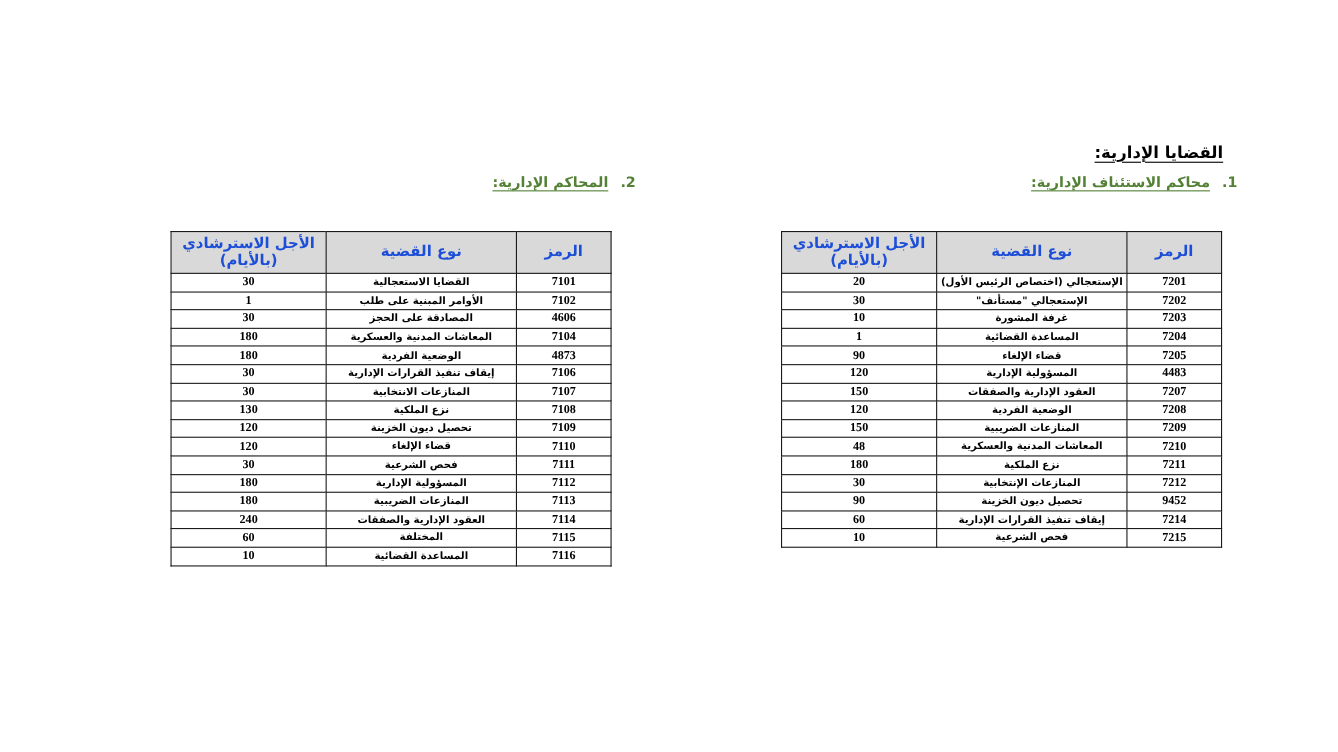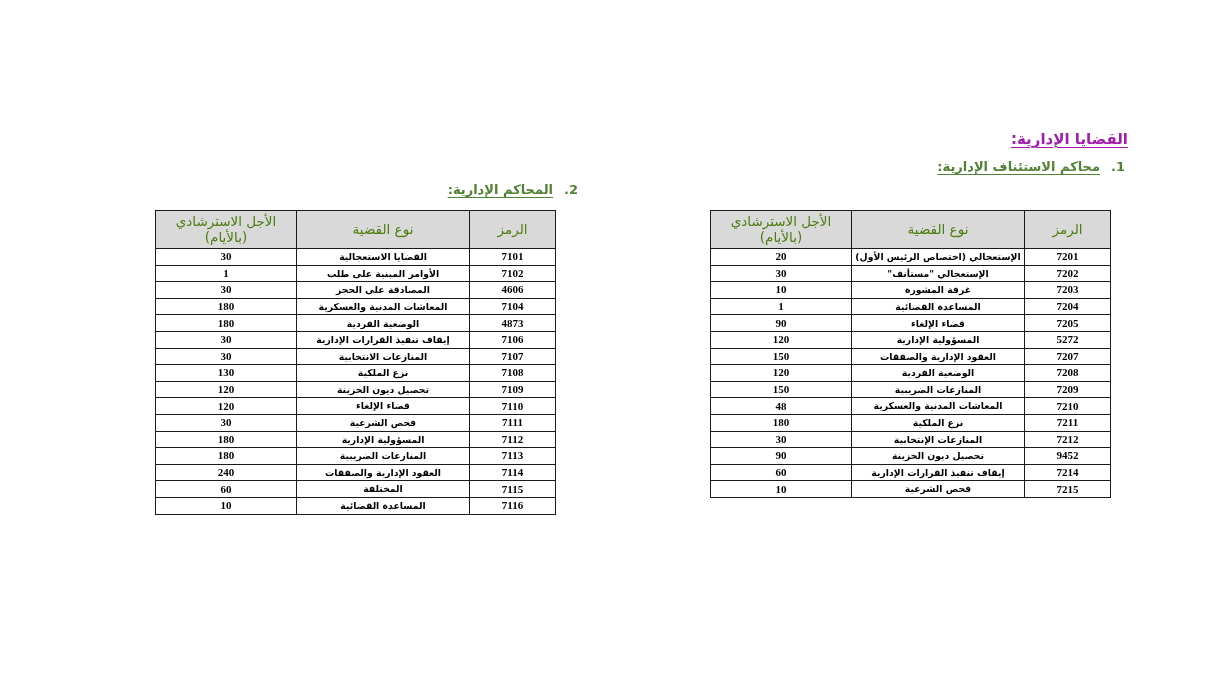--- a/index.html
+++ b/index.html
@@ -3,45 +3,45 @@
 <meta charset="utf-8">
 <style>
   html,body{margin:0;padding:0;}
   body{
     width:1216px;height:684px;background:#ffffff;overflow:hidden;
     font-family:"DejaVu Sans",sans-serif;position:relative;
   }
   .page{position:absolute;inset:0;background:#ffffff;}
 
   .title-red{
-    position:absolute;top:130px;right:88px;direction:rtl;
-    color:#a21caf;font-size:15px;font-weight:bold;
+    position:absolute;top:130px;right:104px;direction:rtl;
+    color:#000000;font-size:15px;font-weight:bold;
     text-decoration:underline;text-underline-offset:3px;
     font-family:"DejaVu Sans",sans-serif;
   }
   .heading{
     position:absolute;direction:rtl;color:#538135;font-size:13px;font-weight:bold;
     font-family:"DejaVu Sans",sans-serif;white-space:nowrap;
   }
   .heading .h-num{margin-left:11px;text-decoration:none;}
   .heading .h-text{text-decoration:underline;text-underline-offset:3px;}
   .heading-1{top:159px;right:91px;}
-  .heading-2{top:159px;right:638px;margin-top:23px;}
+  .heading-2{top:159px;right:638px;}
 
   table.doc-table{
     position:absolute;direction:rtl;border-collapse:collapse;table-layout:fixed;
     background:#ffffff;
   }
   .table-1{top:210px;left:710px;width:397px;}
   .table-2{top:210px;left:155px;width:400px;}
   table.doc-table th, table.doc-table td{
     border:1px solid #1a1a1a;padding:0;text-align:center;vertical-align:middle;
   }
   table.doc-table thead th{
-    background:#d9d9d9;height:37px;font-weight:normal;color:#4d7c0f;
+    background:#d9d9d9;height:37px;font-weight:bold;color:#1d4ed8;
     font-family:"DejaVu Sans",sans-serif;font-size:13.5px;line-height:1.15;
   }
   th.col-code{width:85px;}
   th.col-type{width:172px;}
   th.col-days{width:140px;font-size:12.5px;}
   table.doc-table td{height:15.6px;line-height:1;color:#000;}
   td.cell-code, td.cell-days{
     font-family:"Liberation Serif",serif;font-weight:bold;font-size:11px;
   }
   td.cell-type{
@@ -94,21 +94,21 @@
           <td class="cell-code">7204</td>
           <td class="cell-type">المساعدة القضائية</td>
           <td class="cell-days">1</td>
         </tr>
         <tr>
           <td class="cell-code">7205</td>
           <td class="cell-type">قضاء الإلغاء</td>
           <td class="cell-days">90</td>
         </tr>
         <tr>
-          <td class="cell-code">5272</td>
+          <td class="cell-code">4483</td>
           <td class="cell-type">المسؤولية الإدارية</td>
           <td class="cell-days">120</td>
         </tr>
         <tr>
           <td class="cell-code">7207</td>
           <td class="cell-type">العقود الإدارية والصفقات</td>
           <td class="cell-days">150</td>
         </tr>
         <tr>
           <td class="cell-code">7208</td>

